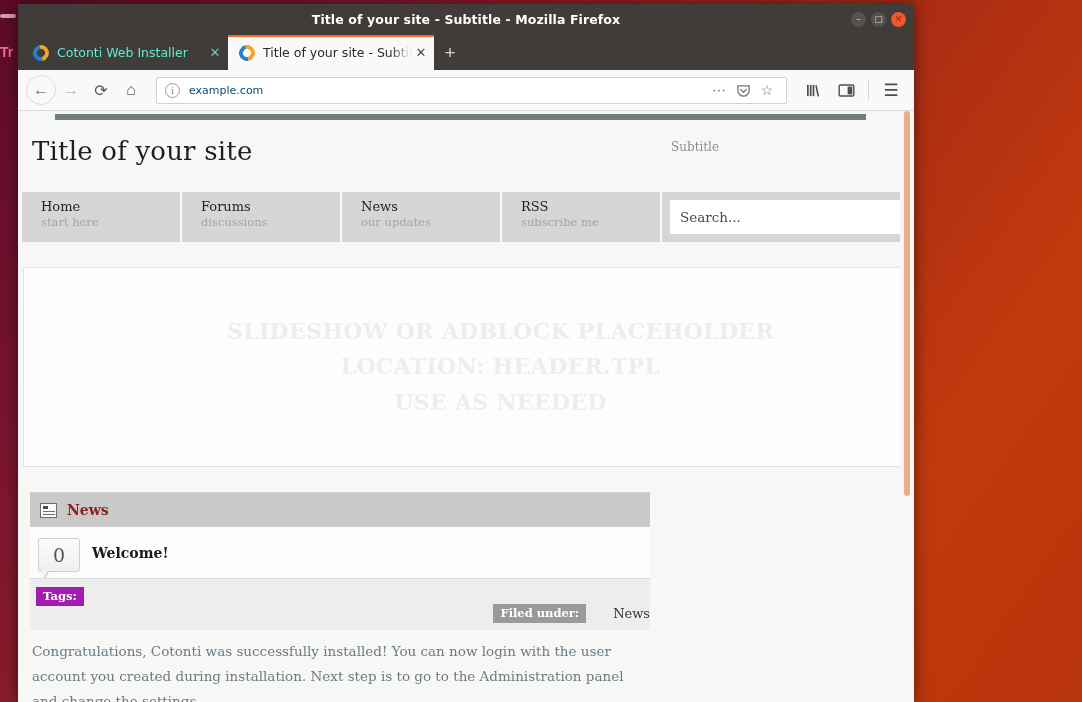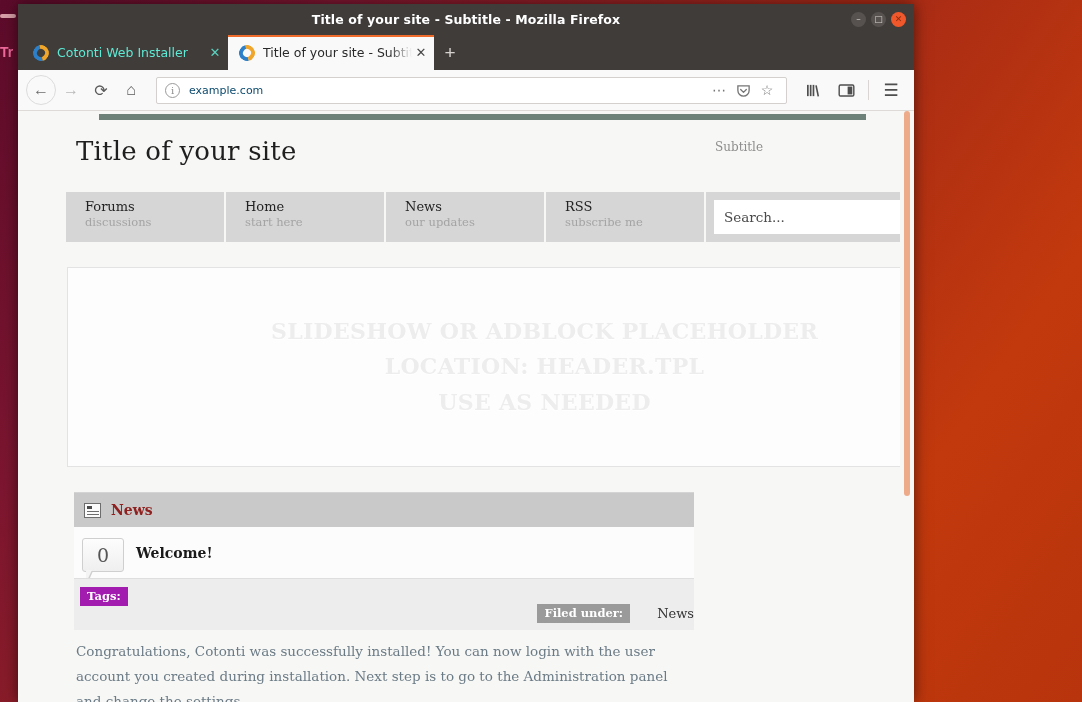--- a/index.html
+++ b/index.html
@@ -163,21 +163,20 @@
   #viewport {
     position: relative;
     height: 591px;
     background: #f7f7f5;
     overflow: hidden;
   }
   #page {
     position: absolute; left: 0; top: 0; right: 14px; bottom: 0;
     background: #f7f7f5;
     overflow: hidden;
-    margin-left: 44px;
   }
   #page-topbar {
     height: 6px; background: #6f8279;
     margin: 3px 34px 0 37px;
   }
 
   #container { width: 960px; margin: 0 auto; padding-left: 3px; }
 
   
   #site-header {
@@ -434,26 +433,26 @@
 
       <div id="container">
 
         <div id="site-header">
           <h1 id="site-title">Title of your site</h1>
           <div id="site-subtitle">Subtitle</div>
         </div>
 
         <div id="mainnav">
           <div class="nav-cell">
+            <div class="nv-title">Home</div>
+            <div class="nv-sub">start here</div>
+          </div>
+          <div class="nav-cell">
             <div class="nv-title">Forums</div>
             <div class="nv-sub">discussions</div>
-          </div>
-          <div class="nav-cell">
-            <div class="nv-title">Home</div>
-            <div class="nv-sub">start here</div>
           </div>
           <div class="nav-cell">
             <div class="nv-title">News</div>
             <div class="nv-sub">our updates</div>
           </div>
           <div class="nav-cell">
             <div class="nv-title">RSS</div>
             <div class="nv-sub">subscribe me</div>
           </div>
 

